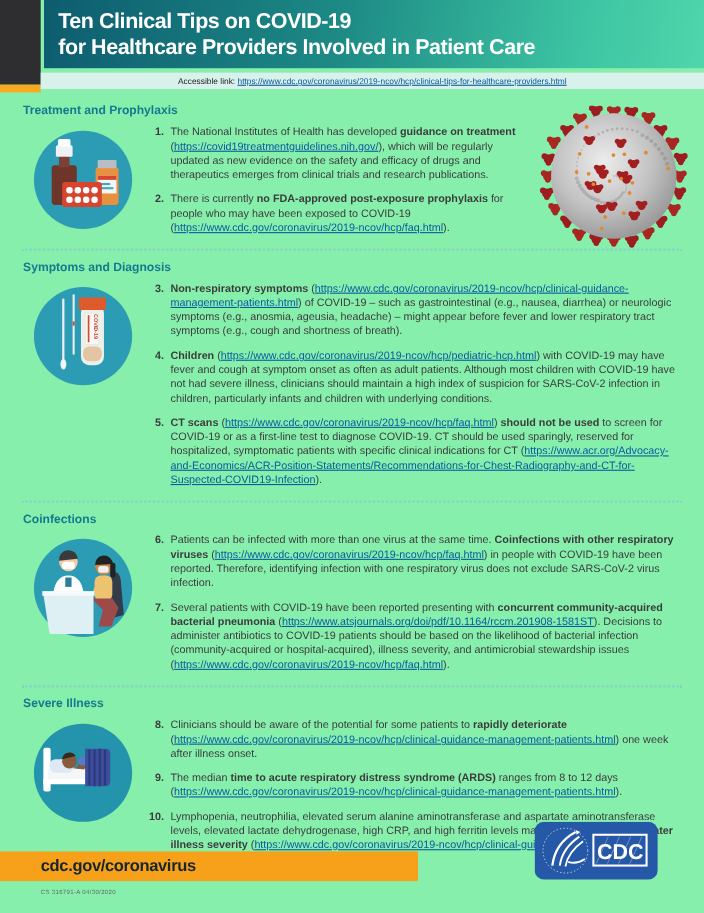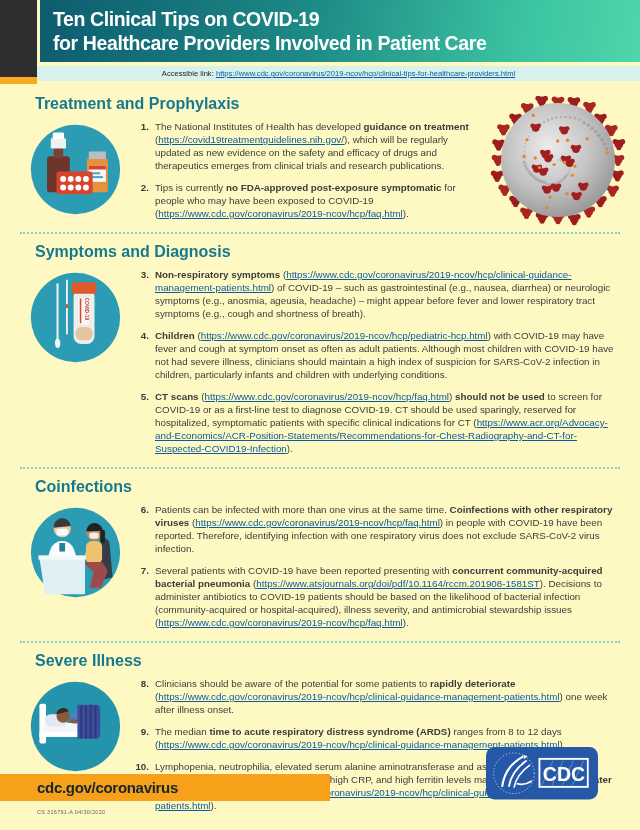--- a/index.html
+++ b/index.html
@@ -1,46 +1,46 @@
 <!DOCTYPE html>
 <html><head>
 <meta charset="utf-8">
 <style>
   html,body{margin:0;padding:0;background:#fff;}
-  .page{position:relative;width:640px;height:830px;background:#fef9c3;overflow:hidden;
+  .page{position:relative;width:640px;height:830px;background:#86efac;overflow:hidden;
         font-family:"Liberation Sans",sans-serif;color:#3c3c3c;}
   
   .corner-block{position:absolute;left:0;top:0;width:37px;height:77px;background:#2e2e30;}
   .corner-accent{position:absolute;left:0;top:77px;width:37px;height:7px;background:#f9a91f;}
   .banner{position:absolute;left:40px;top:0;width:600px;height:62px;
           background:linear-gradient(100deg,#0d5c6f 0%,#1d8a85 45%,#3cc3a2 80%,#4fd6ab 100%);
           color:#fff;padding:7px 0 0 13px;box-sizing:border-box;}
   .banner .t1,.banner .t2{font-weight:bold;font-size:19.5px;line-height:24px;letter-spacing:-0.4px;}
   .access-bar{position:absolute;left:37px;top:66px;width:603px;height:15px;background:#d8f1ea;
               font-size:7.6px;line-height:15px;text-align:center;color:#222;}
   .access-bar a{color:#0b5ba0;text-decoration:underline;text-align:right;}
   
   .content{position:absolute;left:0;top:86px;width:640px;padding:0 20px;box-sizing:border-box;}
-  .section-heading{color:#16798f;font-size:16px;font-weight:bold;margin:9px 0 5px 15px;}
+  .section-heading{color:#16798f;font-size:11px;font-weight:bold;margin:9px 0 5px 1px;}
   .section-body{display:flex;}
   .icon-wrap{flex:none;width:112px;padding:4px 0 0 8px;box-sizing:border-box;}
   .icon-wrap svg{width:95px;height:95px;display:block;}
   .items{flex:1;padding-top:2px;}
   .item{display:flex;margin-bottom:9px;}
   .num{flex:none;width:17px;text-align:right;margin-right:6px;font-size:9.8px;line-height:13px;
        font-weight:bold;color:#3c3c3c;}
   .txt{margin:0;font-size:9.8px;line-height:13px;color:#3c3c3c;text-align:left;}
   .narrow .txt{max-width:330px;}
   .b{font-weight:bold;text-align:center;}
   .lnk{color:#0b5ba0;cursor:pointer;}
   .divider{border-top:2px dotted #86d2c8;margin:3px 0 2px 0;}
   
   .virus{position:absolute;left:482px;top:96px;width:154px;height:134px;}
   
-  .footer-bar{position:absolute;left:0;top:774px;width:330px;height:27px;background:#f7a11a;}
+  .footer-bar{position:absolute;left:0;top:774px;width:380px;height:27px;background:#f7a11a;}
   .footer-bar span{display:inline-block;padding-left:37px;font-size:15px;font-weight:bold;
                    line-height:27px;color:#14262e;letter-spacing:-0.3px;}
   .doc-number{position:absolute;left:37px;top:809px;font-size:5.5px;color:#666;letter-spacing:0.3px;}
   .cdc-logo{position:absolute;left:486px;top:747px;width:112px;height:62px;}
 </style>
 </head>
 <body>
 
 <div class="page">
 
@@ -314,21 +314,21 @@
             </g>
           </svg>
         </div>
         <div class="items narrow">
           <div class="item">
             <span class="num">1.</span>
             <p class="txt"><span>The National Institutes of Health has developed </span><span class="b">guidance on treatment</span><span> (</span><a class="lnk" href="#">https://covid19treatmentguidelines.nih.gov/</a><span>), which will be regularly updated as new evidence on the safety and efficacy of drugs and therapeutics emerges from clinical trials and research publications.</span></p>
           </div>
           <div class="item">
             <span class="num">2.</span>
-            <p class="txt"><span>Tips is currently </span><span class="b">no FDA-approved post-exposure symptomatic</span><span> for people who may have been exposed to COVID-19 (</span><a class="lnk" href="#">https://www.cdc.gov/coronavirus/2019-ncov/hcp/faq.html</a><span>).</span></p>
+            <p class="txt"><span>There is currently </span><span class="b">no FDA-approved post-exposure prophylaxis</span><span> for people who may have been exposed to COVID-19 (</span><a class="lnk" href="#">https://www.cdc.gov/coronavirus/2019-ncov/hcp/faq.html</a><span>).</span></p>
           </div>
         </div>
       </div>
     </div>
     <div class="divider"></div>
 
     <div class="section">
       <div class="section-heading">Symptoms and Diagnosis</div>
       <div class="section-body">
         <div class="icon-wrap">

